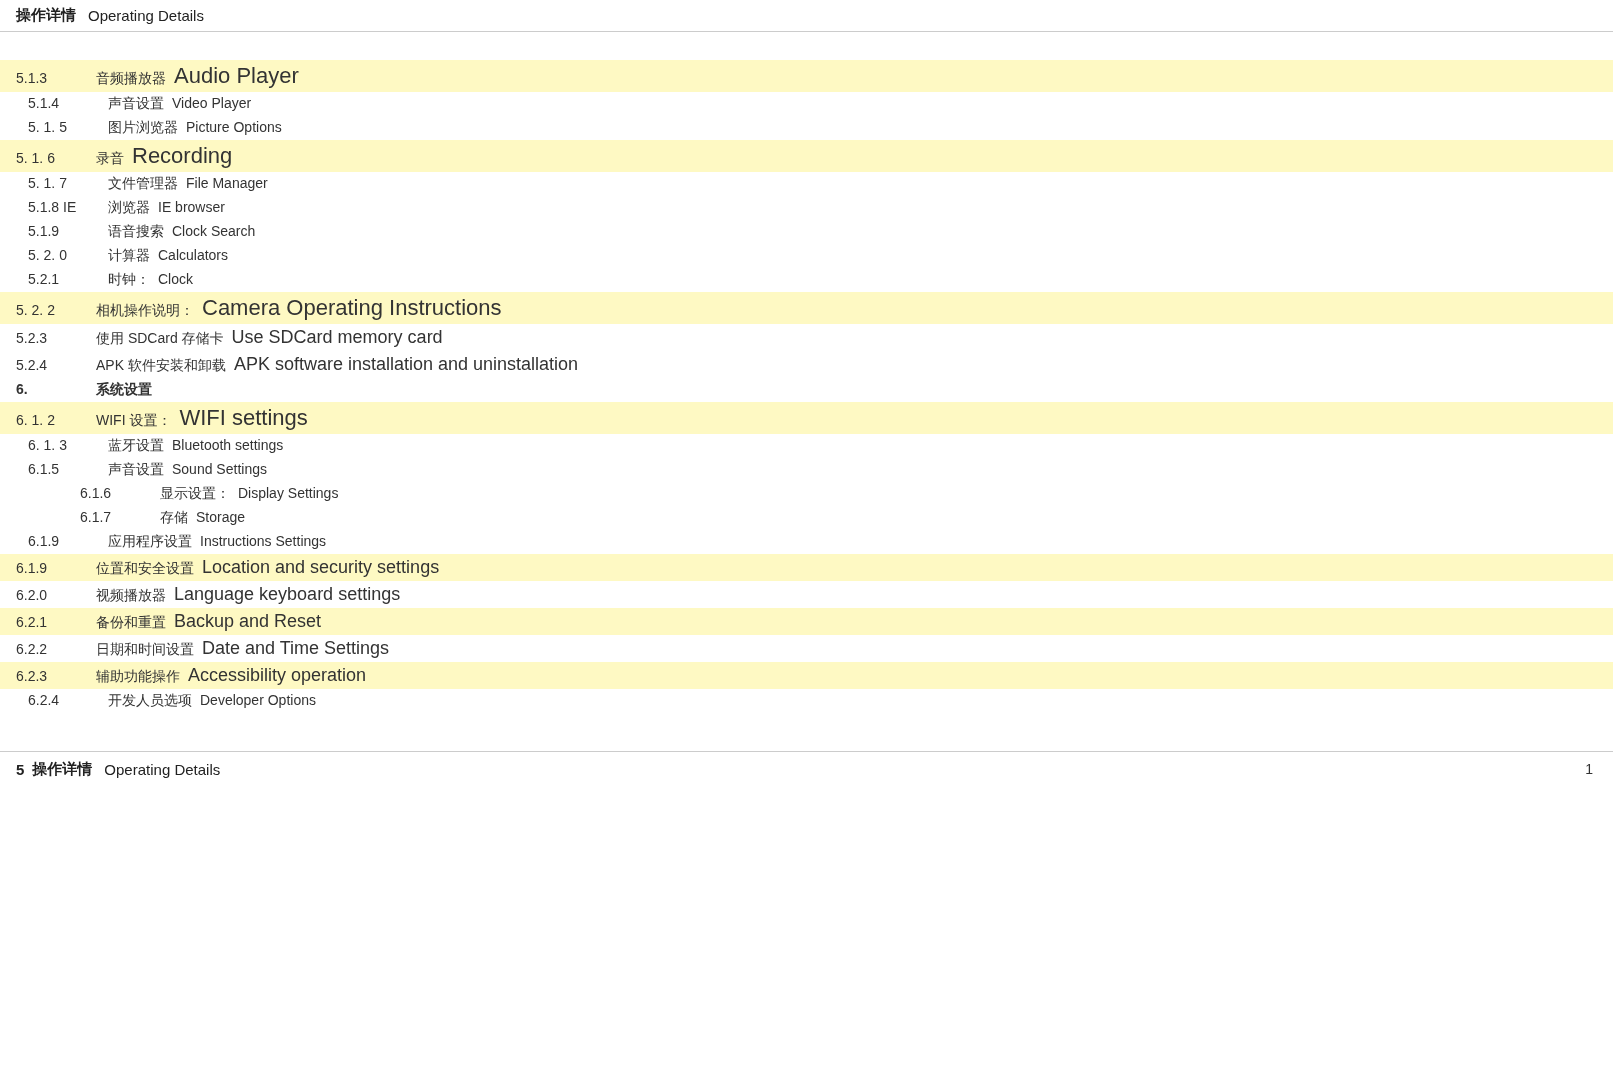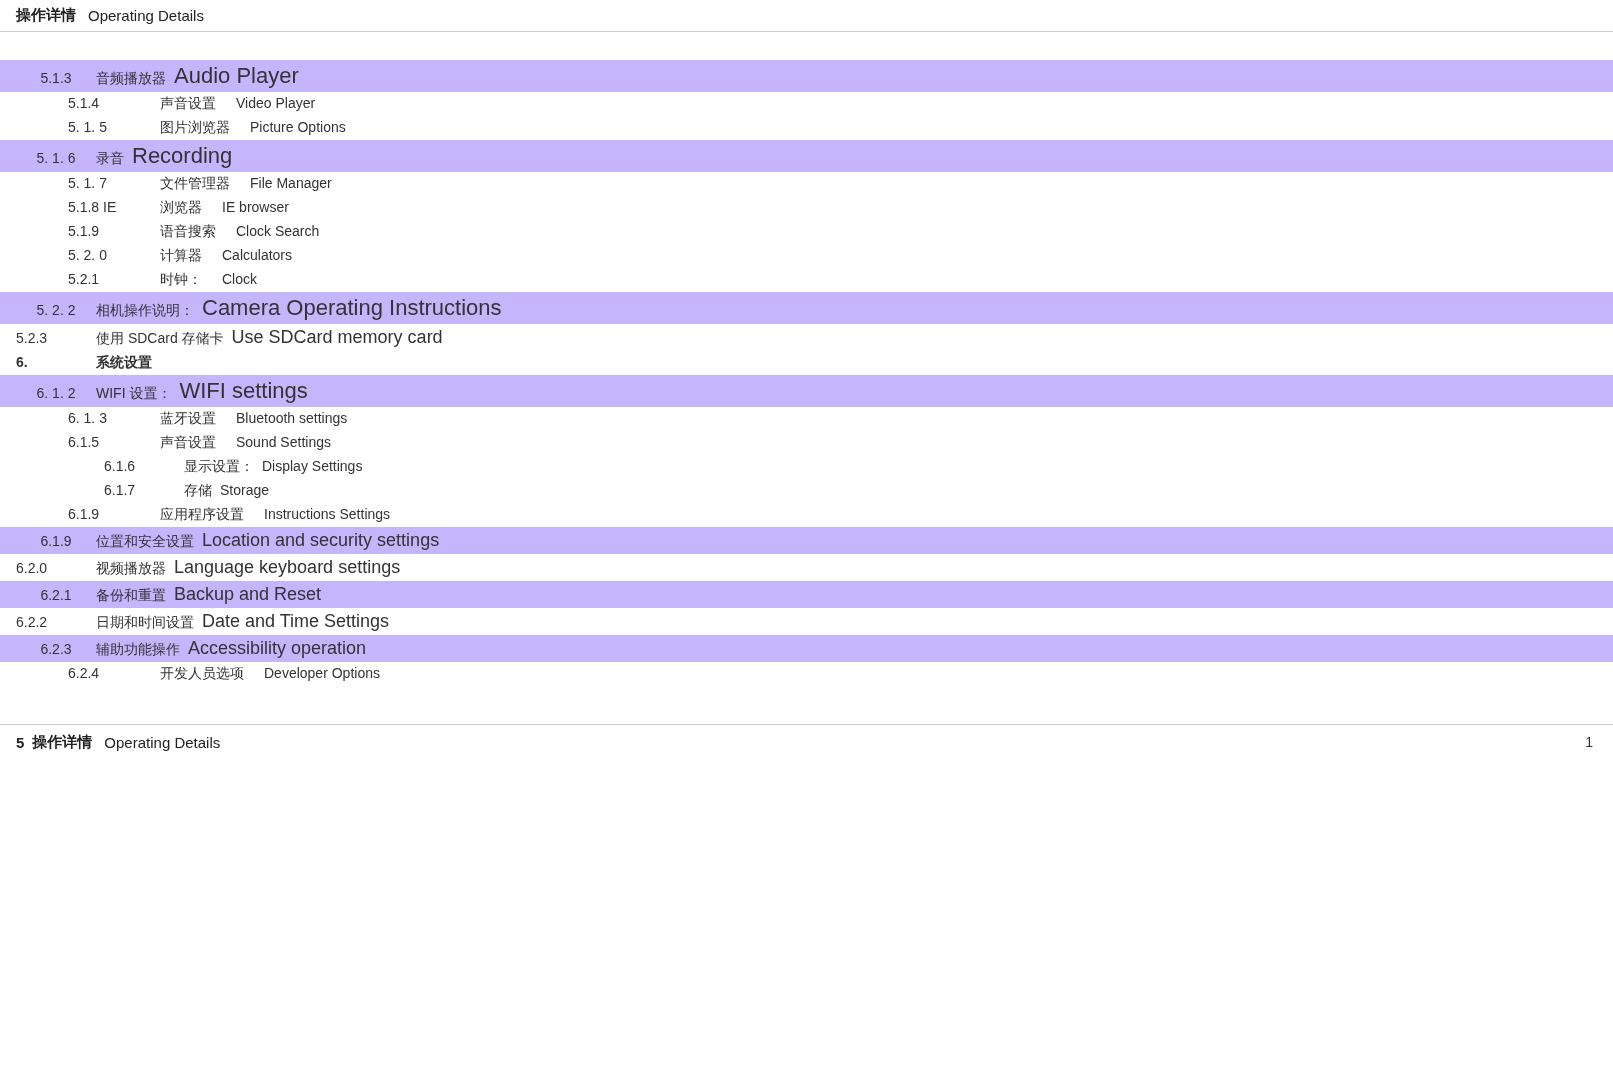--- a/index.html
+++ b/index.html
@@ -40,22 +40,21 @@
     }
 
     .toc-row {
       display: flex;
       align-items: baseline;
       padding: 3px 16px;
       border-bottom: none;
     }
 
     .toc-row.highlighted {
-      background: #c4b5fd;
-      text-align: center;
+      background: #fef9c3;
     }
 
     .toc-row .num {
       min-width: 80px;
       font-size: 14px;
       color: #333;
       flex-shrink: 0;
     }
     .toc-row .zh {
       font-size: 14px;
@@ -86,22 +85,22 @@
       font-size: 17px;
       font-weight: bold;
     }
     .toc-row.bold-section .zh {
       font-weight: bold;
     }
     .toc-row.bold-section .num {
       font-weight: bold;
     }
 
-    .indent-1 { padding-left: 68px; gap: 12px; }
-    .indent-2 { padding-left: 104px; }
+    .indent-1 { padding-left: 28px; }
+    .indent-2 { padding-left: 80px; }
 
     .spacer-row {
       height: 18px;
     }
 
     .footer-row {
       display: flex;
       align-items: center;
       border-top: 1px solid #ccc;
       padding: 8px 16px;
@@ -191,20 +190,25 @@
       <div class="toc-row highlighted large">
         <span class="num">5. 2. 2</span>
         <span class="zh">相机操作说明：</span>
         <span class="en">Camera Operating Instructions</span>
       </div>
       <div class="toc-row large-2">
         <span class="num">5.2.3</span>
         <span class="zh">使用 SDCard 存储卡</span>
         <span class="en">Use SDCard memory card</span>
       </div>
+      <div class="toc-row large-2">
+        <span class="num">5.2.4</span>
+        <span class="zh">APK 软件安装和卸载</span>
+        <span class="en">APK software installation and uninstallation</span>
+      </div>
       <div class="toc-row bold-section">
         <span class="num">6.</span>
         <span class="zh">系统设置</span>
         <span class="en"></span>
       </div>
       <div class="toc-row highlighted large">
         <span class="num">6. 1. 2</span>
         <span class="zh">WIFI 设置：</span>
         <span class="en">WIFI settings</span>
       </div>

